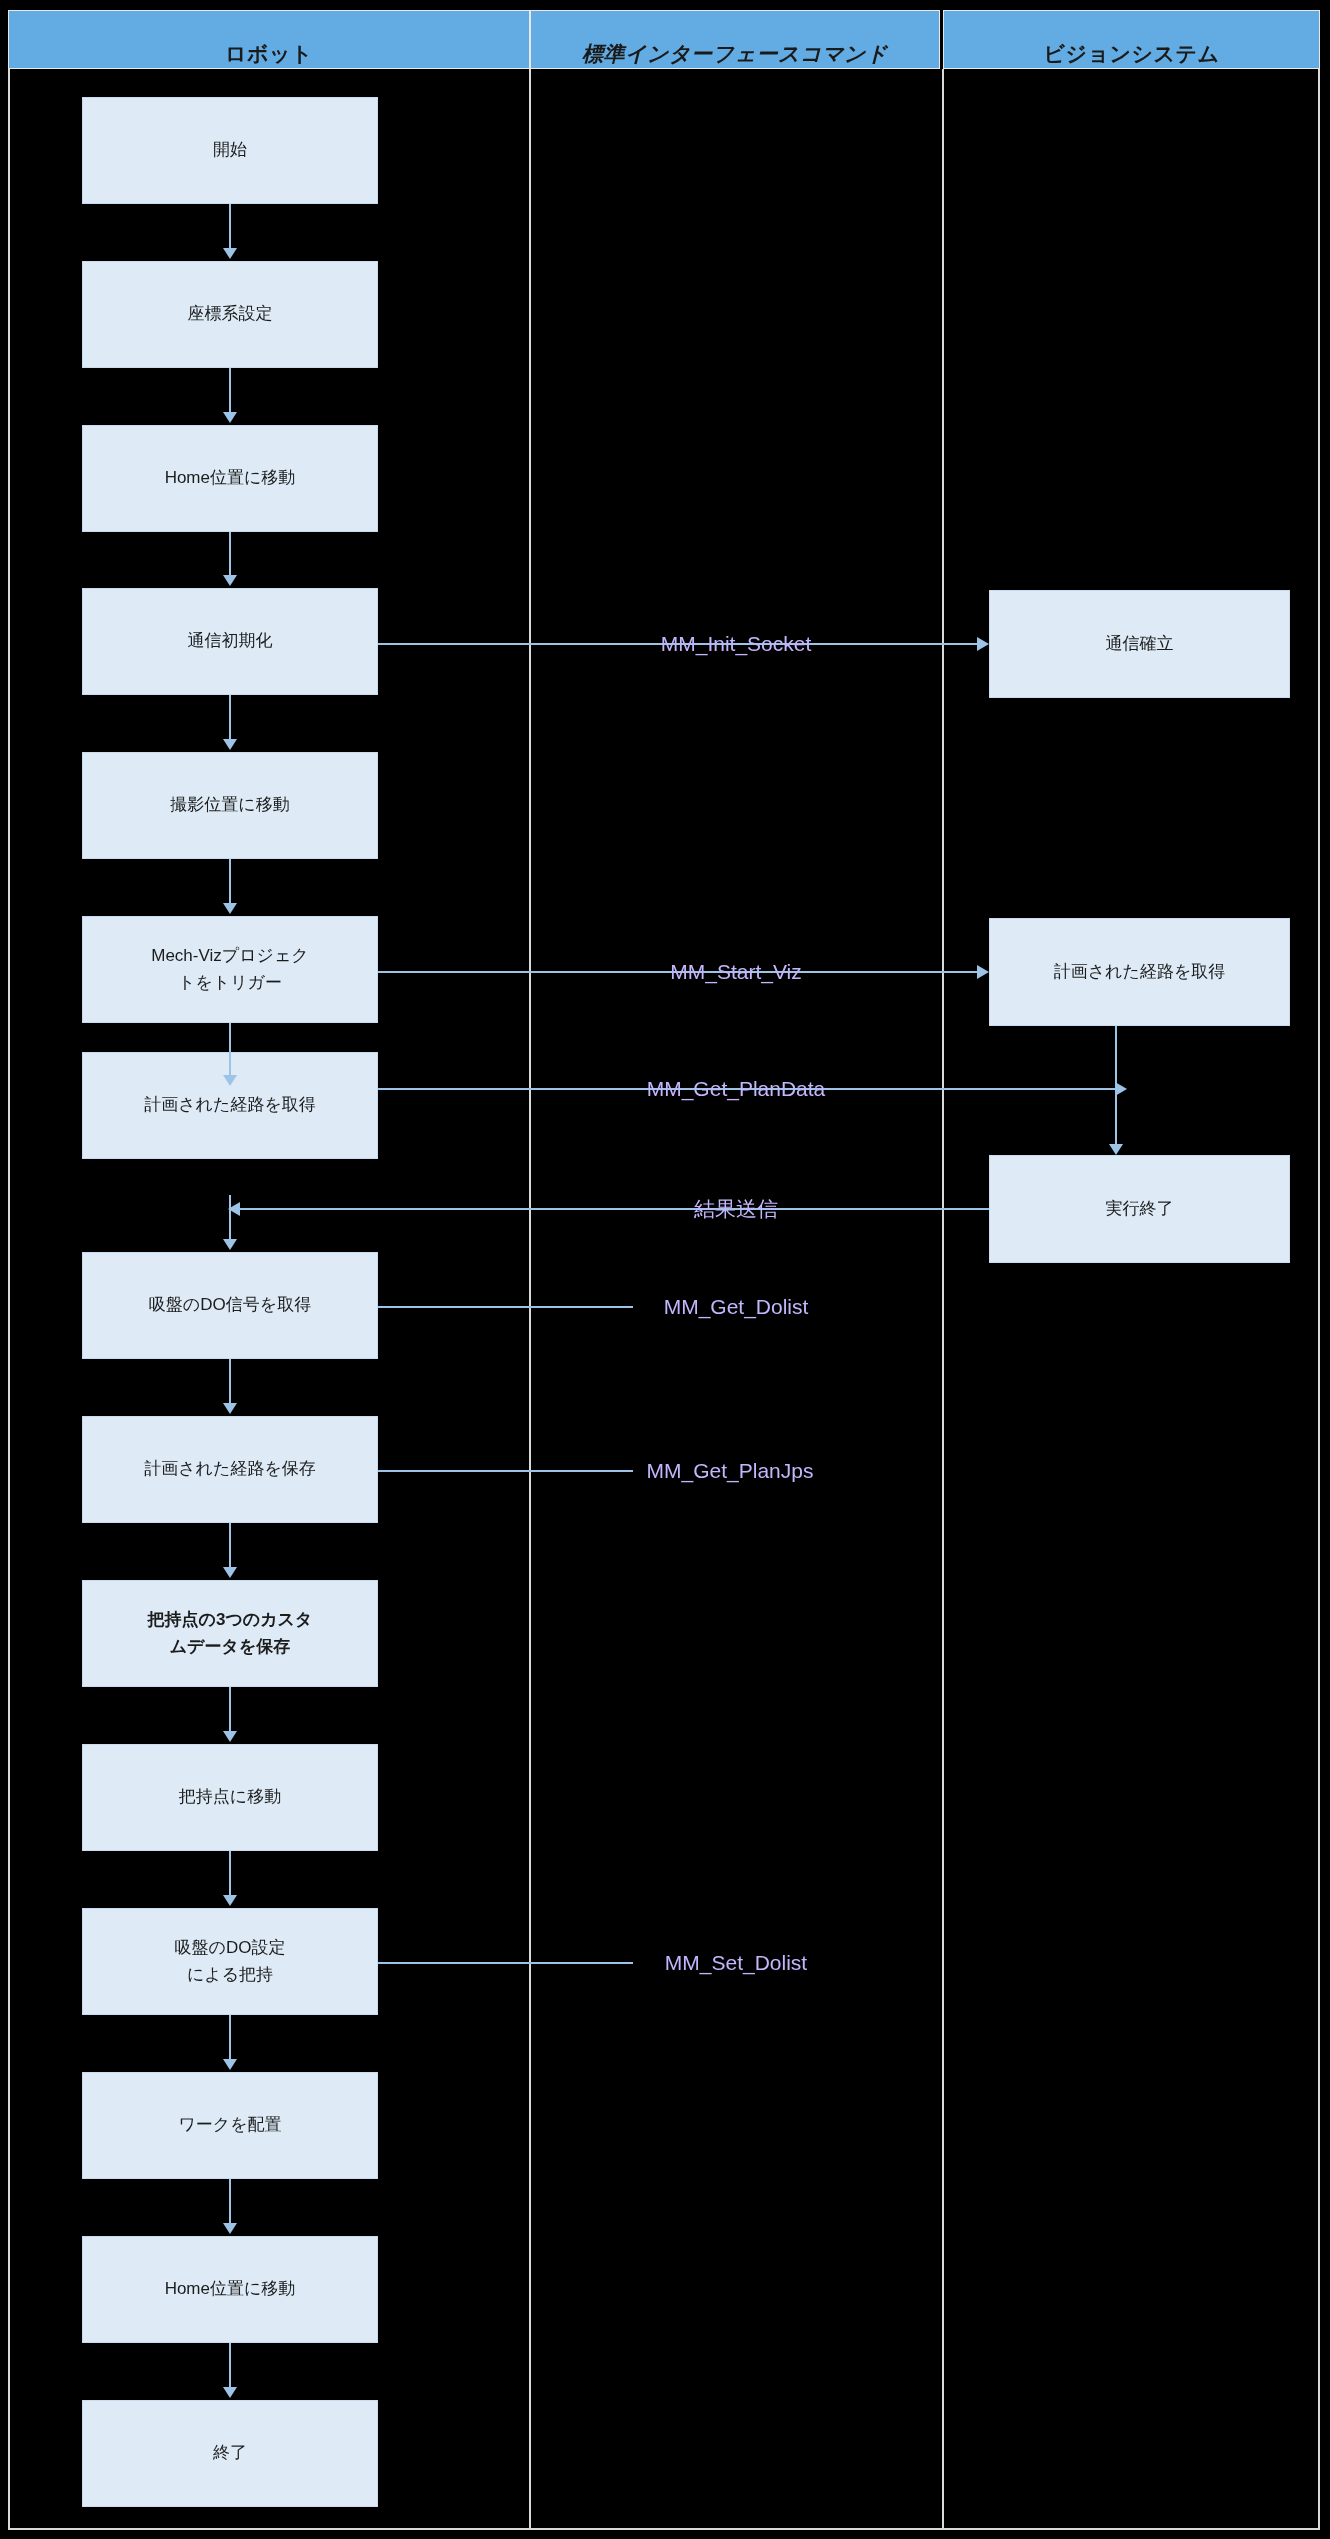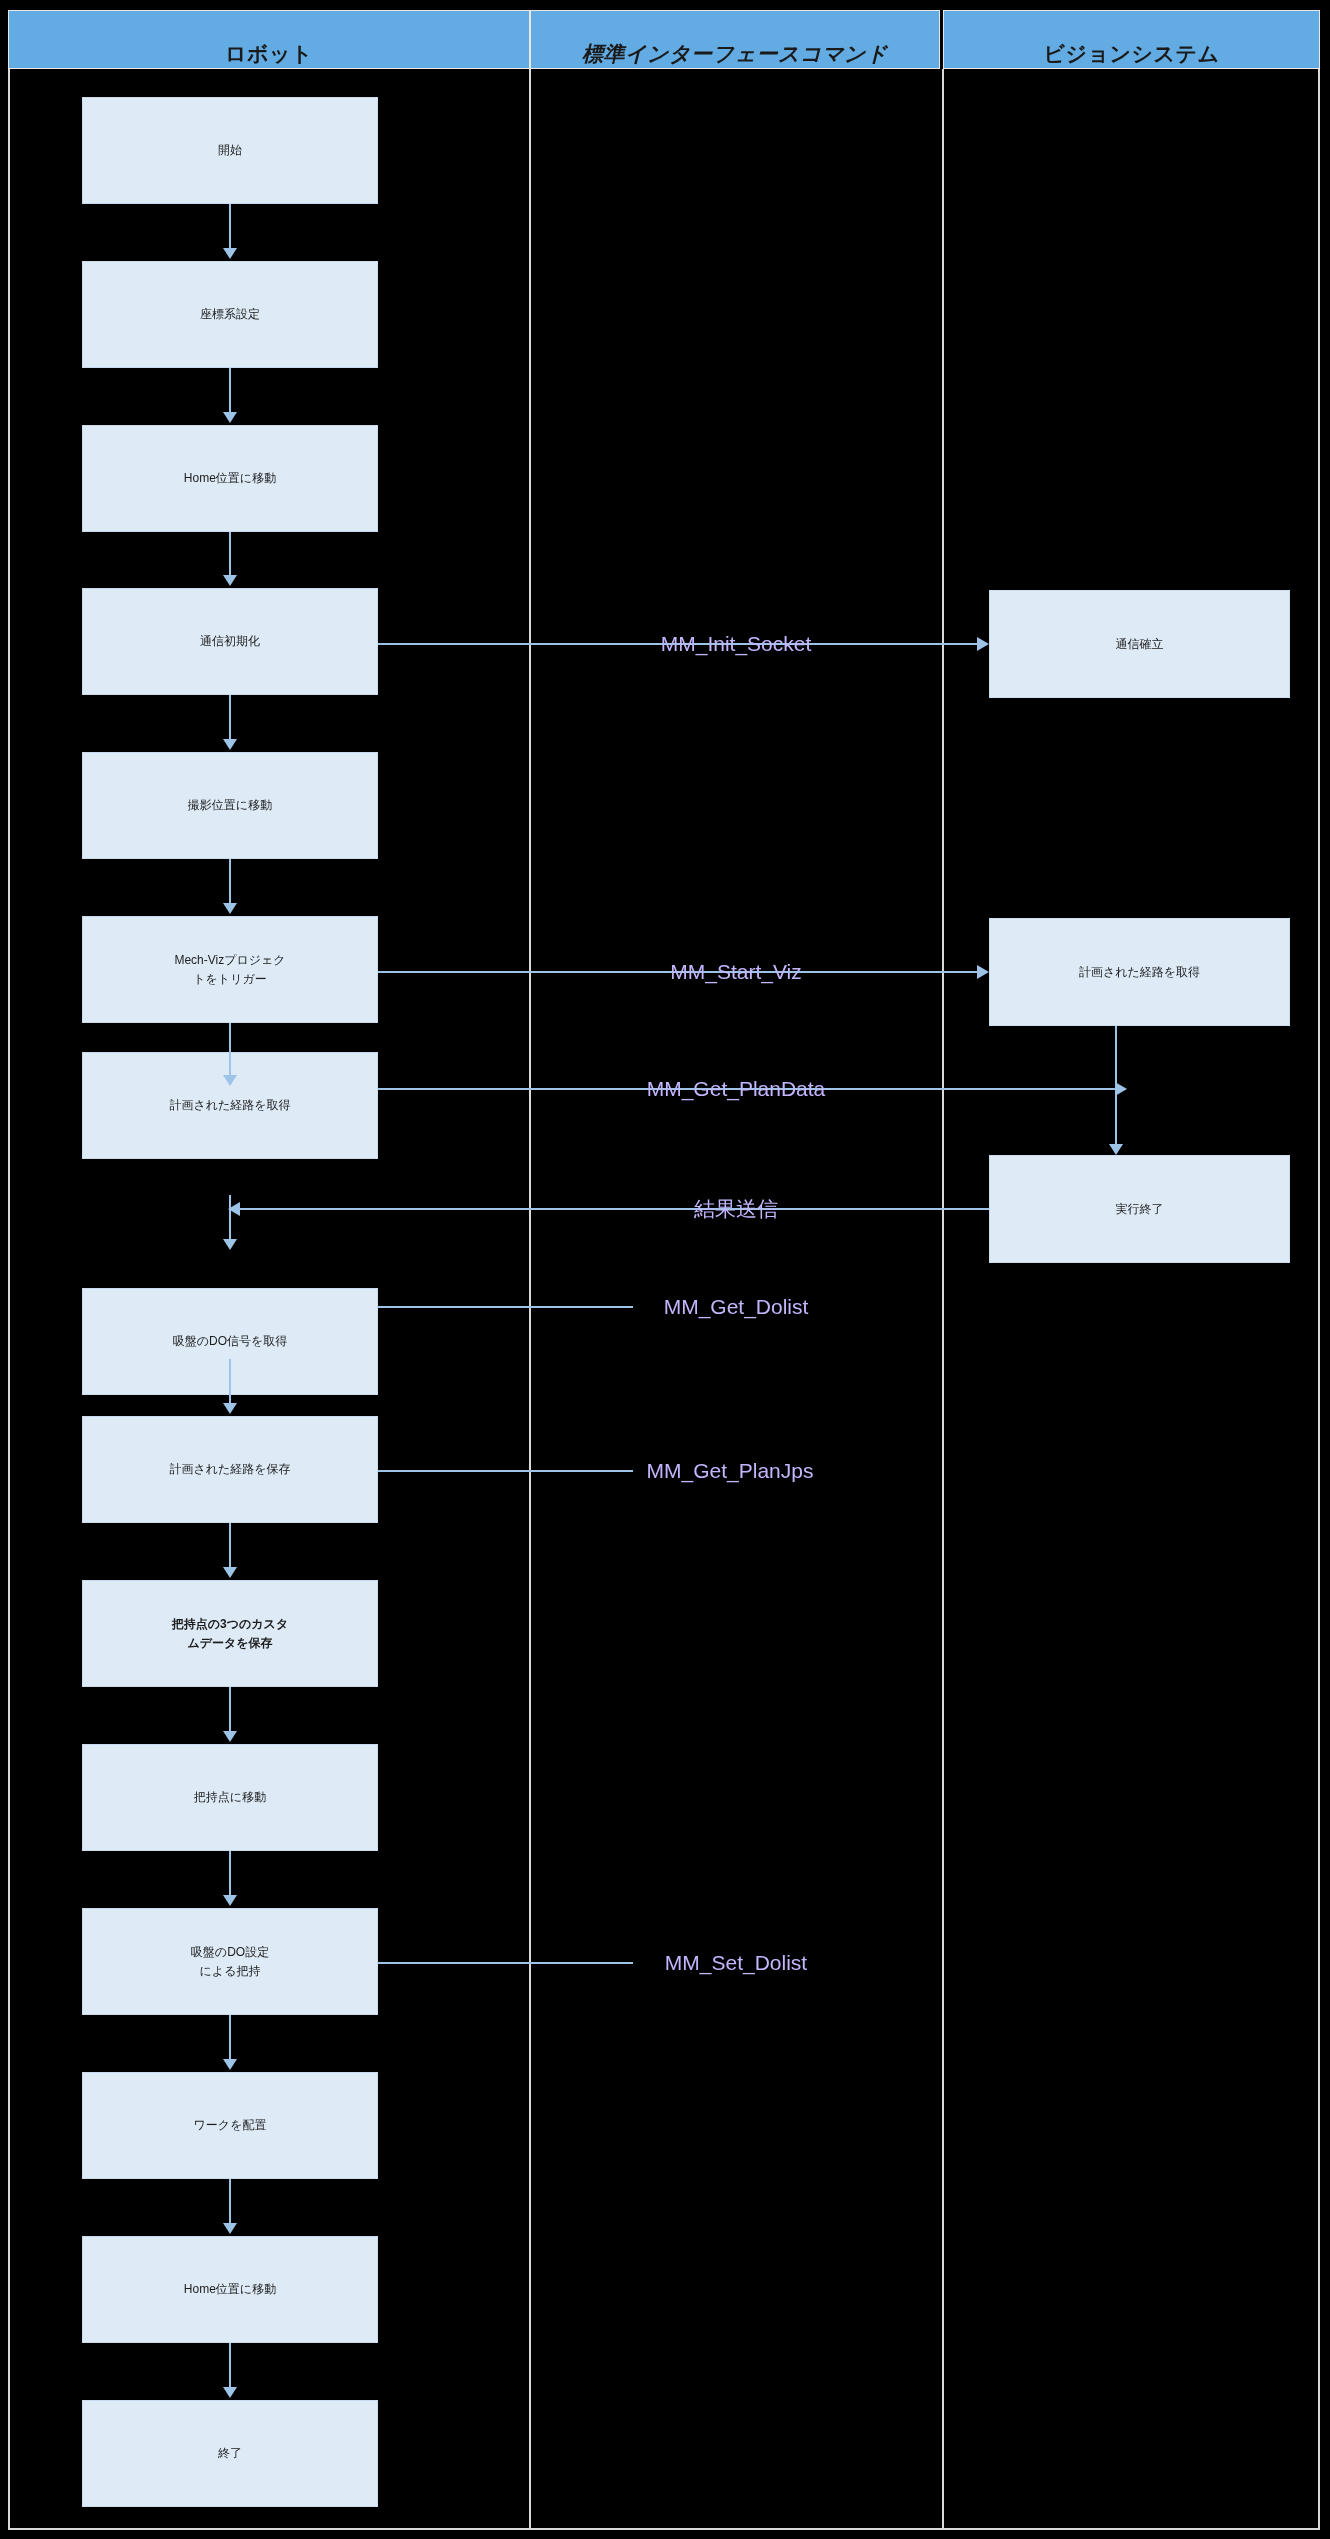--- a/index.html
+++ b/index.html
@@ -50,21 +50,21 @@
   .node{
     position:absolute;
     background:#DEEBF7;
     border:1px solid #c9dcef;
     box-sizing:border-box;
     display:flex;
     align-items:center;
     justify-content:center;
     text-align:center;
     color:#1c1c1c;
-    font-size:12px;
+    font-size:17px;
     line-height:1.55;
     padding:4px 10px;
     white-space:pre-line;
   }
   .node.robot{left:82px;width:296px;height:107px;}
   .node.vision{left:989px;width:301px;height:108px;}
   .node.bold{font-weight:bold;}
 
   
   .vline{
@@ -131,21 +131,21 @@
   <div class="hline" style="left:8px;top:2528px;width:1312px;background:#d9d9d9;height:2px;"></div>
 
   <div class="node robot" style="top:97px;"><span>開始</span></div>
   <div class="node robot" style="top:261px;"><span>座標系設定</span></div>
   <div class="node robot" style="top:425px;"><span>Home位置に移動</span></div>
   <div class="node robot" style="top:752px;"><span>撮影位置に移動</span></div>
   <div class="node robot" style="top:588px;"><span>通信初期化</span></div>
   <div class="node robot" style="top:916px;"><span>Mech-Vizプロジェク
 トをトリガー</span></div>
   <div class="node robot" style="top:1052px;"><span>計画された経路を取得</span></div>
-  <div class="node robot" style="top:1252px;margin-top:36px;"><span>吸盤のDO信号を取得</span></div>
+  <div class="node robot" style="top:1252px;"><span>吸盤のDO信号を取得</span></div>
   <div class="node robot" style="top:1416px;"><span>計画された経路を保存</span></div>
   <div class="node robot bold" style="top:1580px;"><span>把持点の3つのカスタ
 ムデータを保存</span></div>
   <div class="node robot" style="top:1908px;"><span>吸盤のDO設定
 による把持</span></div>
   <div class="node robot" style="top:1744px;"><span>把持点に移動</span></div>
   <div class="node robot" style="top:2072px;"><span>ワークを配置</span></div>
   <div class="node robot" style="top:2236px;"><span>Home位置に移動</span></div>
   <div class="node robot" style="top:2400px;"><span>終了</span></div>
 

